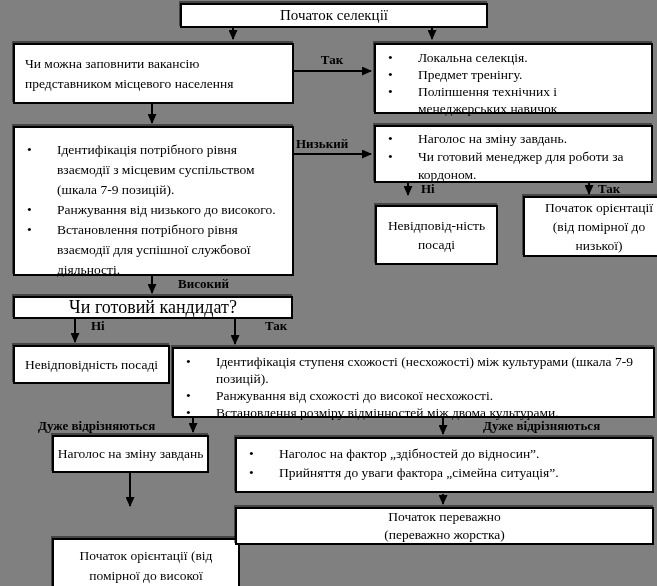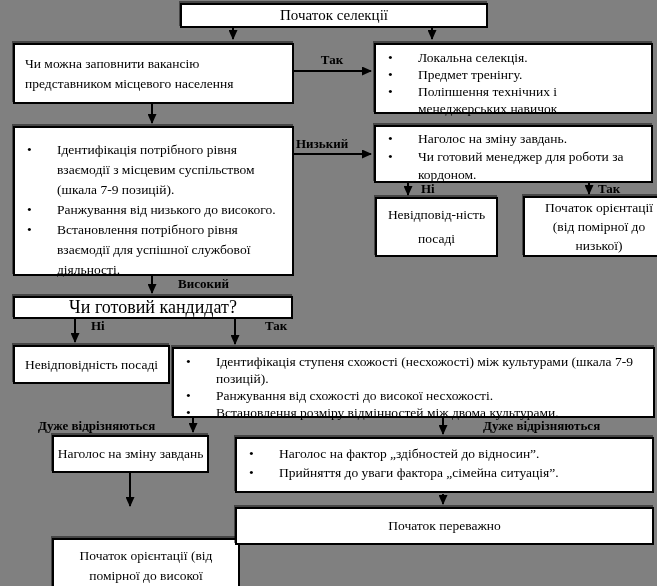--- a/index.html
+++ b/index.html
@@ -33,21 +33,21 @@
   .elabel{
     position:absolute;z-index:3;font-weight:bold;font-size:13px;line-height:13px;
     white-space:nowrap;color:var(--text);
   }
   
   #n-start{left:180px;top:3px;width:308px;height:25px;font-size:15px;}
   #n-vacancy{left:13px;top:43px;width:281px;height:61px;padding:0 8px 0 10px;line-height:20px;}
   #n-local{left:374px;top:43px;width:279px;height:71px;line-height:17px;padding-top:4px;}
   #n-ident{left:13px;top:126px;width:281px;height:150px;line-height:20px;padding-top:12px;}
   #n-emph{left:374px;top:125px;width:279px;height:58px;line-height:18px;padding-top:3px;}
-  #n-mismatch1{left:375px;top:197px;width:123px;height:60px;line-height:24px;}
+  #n-mismatch1{left:375px;top:205px;width:123px;height:60px;line-height:19px;}
   #n-orient-low{left:523px;top:196px;width:144px;height:61px;line-height:19px;padding-left:8px;}
   #n-candidate{left:13px;top:296px;width:280px;height:23px;font-size:18px;}
   #n-mismatch2{left:13px;top:345px;width:157px;height:39px;}
   #n-similar{left:172px;top:347px;width:483px;height:71px;line-height:17px;padding-top:4px;}
   #n-taskchange{left:52px;top:435px;width:157px;height:38px;line-height:18px;}
   #n-orient-high{left:52px;top:538px;width:188px;height:76px;line-height:20px;}
   #n-factors{left:235px;top:437px;width:419px;height:56px;line-height:19px;padding-top:5px;}
   #n-orient-rigid{left:235px;top:507px;width:419px;height:38px;line-height:18px;}
   
   #l-yes-top{left:296px;top:53px;width:72px;text-align:center;}
@@ -182,20 +182,21 @@
         <span class="t">Наголос на фактор „здібностей до відносин”.</span>
       </div>
     <div class="li">
         <span class="b">•</span>
         <span class="t">Прийняття до уваги фактора „сімейна ситуація”.</span>
       </div>
   </div>
 
   <div class="box center" id="n-orient-rigid">
     <span>Початок переважно</span>
+    <span>(переважно жорстка)</span>
   </div>
 
   <div class="elabel" id="l-yes-top">Так</div>
   <div class="elabel" id="l-low">Низький</div>
   <div class="elabel" id="l-ni-manager">Ні</div>
   <div class="elabel" id="l-tak-manager">Так</div>
   <div class="elabel" id="l-vysokyi">Високий</div>
   <div class="elabel" id="l-ni-candidate">Ні</div>
   <div class="elabel" id="l-tak-candidate">Так</div>
   <div class="elabel" id="l-differ-left">Дуже відрізняються</div>

